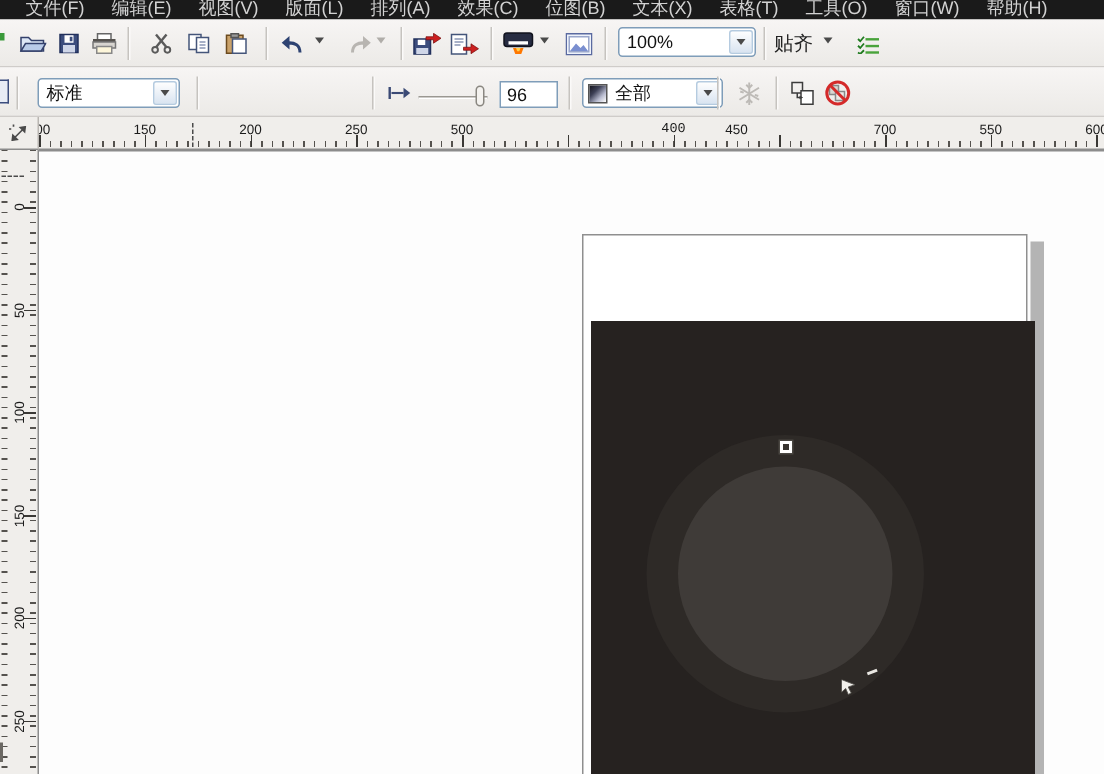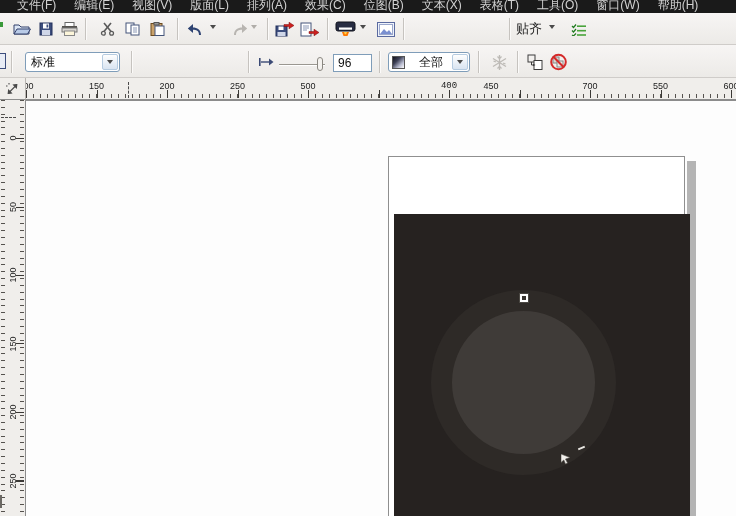--- a/index.html
+++ b/index.html
@@ -188,20 +188,26 @@
     <div class="tb" style="left:374px;top:5px;width:24px;height:22px;">
       <svg width="18" height="15">
           <rect x="0.5" y="0.5" width="17" height="14" fill="#eef2fa" stroke="#5a6aa0"></rect>
           <rect x="2.5" y="2.5" width="13" height="10" fill="#fff" stroke="#9aa7cc"></rect>
           <path d="M3 12 l4 -5 3 3 2 -2 3 4 Z" fill="#7a8fd0"></path>
         </svg>
     </div>
 
     <div class="vsep" style="left:403px;top:5px;"></div>
 
+    <div class="combo" style="left:412px;top:5px;width:92px;">
+      <span class="ctext">100%</span>
+      <span class="cbtn">
+          <span class="arrow-down"></span>
+        </span>
+    </div>
 
     <div class="vsep" style="left:509px;top:5px;"></div>
 
     <div class="tb" style="left:516px;top:5px;height:22px;">
       <span class="label-btn">贴齐</span>
     </div>
     <div class="tb" style="left:549px;top:12px;">
         <span class="arrow-down"></span>
       </div>
     <div class="tb" style="left:568px;top:5px;width:22px;height:22px;">
@@ -238,21 +244,21 @@
         </svg>
     </div>
     <div class="tb" style="left:279px;top:18px;width:46px;height:4px;">
       <div style="width:46px;height:2px;background:#9a9791;border-bottom:1px solid #fff;"></div>
       <div style="position:absolute;left:38px;top:-6px;width:6px;height:14px;background:#f4f2ef;border:1px solid #8a8781;border-radius:3px;"></div>
     </div>
     <input class="numbox" style="left: 333px; top: 9px; width: 39px;" value="96">
 
     <div class="vsep" style="left:379px;top:6px;"></div>
 
-    <div class="combo" style="left:388px;top:7px;width:82px;text-align:center;">
+    <div class="combo" style="left:388px;top:7px;width:94px;">
       <span style="width:13px;height:13px;margin-left:3px;border:1px solid #555;background:linear-gradient(135deg,#14141c 0%,#3c3f55 35%,#b9bcd0 70%,#fff 100%);"></span>
       <span class="ctext">全部</span>
       <span class="cbtn">
           <span class="arrow-down"></span>
         </span>
     </div>
 
     <div class="vsep" style="left:478px;top:6px;"></div>
 
     <div class="tb" style="left:488px;top:7px;width:22px;height:20px;">

